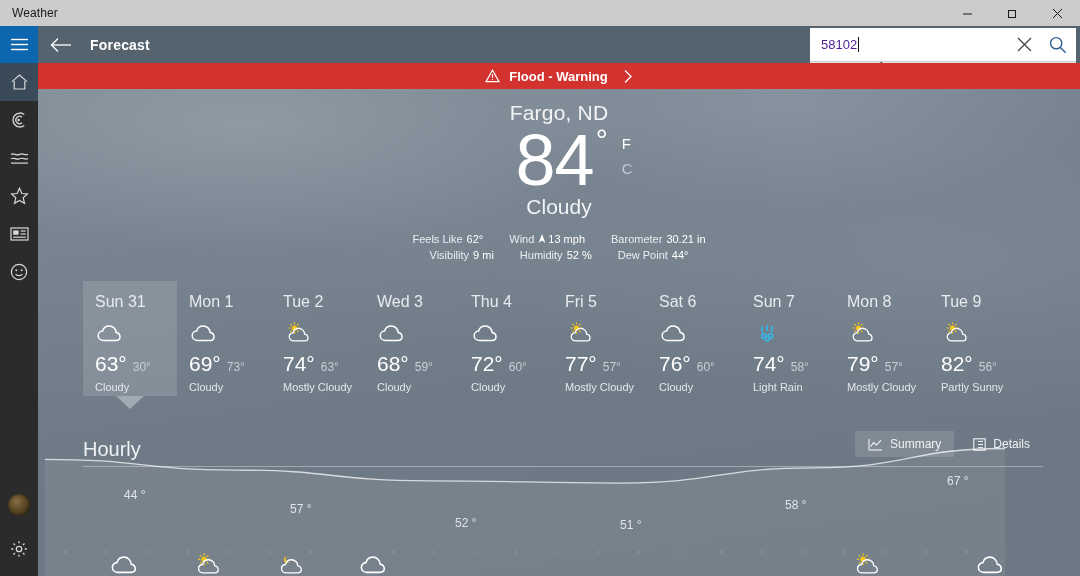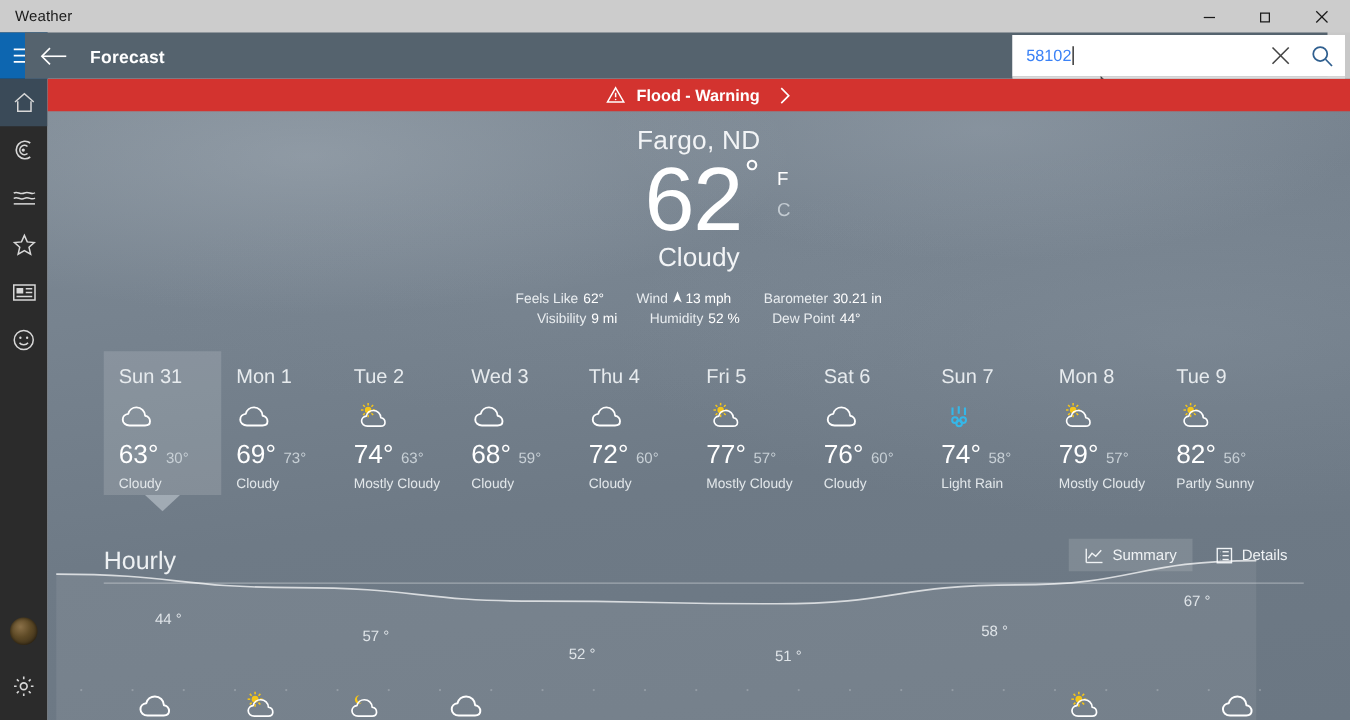--- a/index.html
+++ b/index.html
@@ -42,21 +42,21 @@
   .rail-item.active { background: #3a4a58; }
   .rail-spacer { flex: 1; }
   .rail-avatar {
     width: 22px; height: 22px; border-radius: 50%;
     background: radial-gradient(circle at 38% 34%, #8a7048 0%, #5e4a26 42%, #2e2414 100%);
     margin-bottom: 14px; box-shadow: inset 0 0 3px rgba(0,0,0,.6);
   }
 
   
   .cmdbar {
-    position: absolute; top: 26px; left: 20px; width: 1042px; height: 37px;
+    position: absolute; top: 26px; left: 38px; width: 1042px; height: 37px;
     background: #55636e; display: flex; align-items: center;
   }
   .back-btn {
     width: 46px; height: 37px; display: flex; align-items: center;
     justify-content: center; color: #fff;
   }
   .cmd-title {
     font-size: 14px; font-weight: bold; color: #fff; margin-left: 6px;
     letter-spacing: .2px;
   }
@@ -66,21 +66,21 @@
     justify-content: center; color: #fff;
   }
 
   
   .search-wrap { position: absolute; top: 28px; left: 810px; width: 266px; }
   .search-box {
     height: 33px; background: #ffffff; display: flex; align-items: center;
     border: 1px solid #ffffff;
   }
   .search-input-txt {
-    flex: 1; font-size: 13px; color: #3b82f6; margin-left: 10px;
+    flex: 1; font-size: 13px; color: #4c1d95; margin-left: 10px;
     position: relative; white-space: nowrap;
   }
   .caret {
     display: inline-block; width: 1px; height: 15px; background: #111;
     vertical-align: -3px; margin-left: 1px;
   }
   .search-btn {
     width: 34px; height: 33px; display: flex; align-items: center;
     justify-content: center; color: #444;
   }
@@ -354,21 +354,21 @@
       <span class="alert-chev">
         <svg width="10" height="15" viewBox="0 0 10 15" fill="none" stroke="#fff" stroke-width="1.3">
           <path d="M2 1.5 L8 7.5 L2 13.5"></path>
         </svg>
       </span>
     </div>
 
     <div class="current">
       <div class="loc">Fargo, ND</div>
       <div class="temp-row">
-        <span class="big-temp">62</span>
+        <span class="big-temp">84</span>
         <span class="deg-mark">°</span>
         <span class="units">
           <div class="unit-f">F</div>
           <div class="unit-c">C</div>
         </span>
       </div>
       <div class="cond">Cloudy</div>
 
       <div class="details-grid">
         <div class="details-row">

